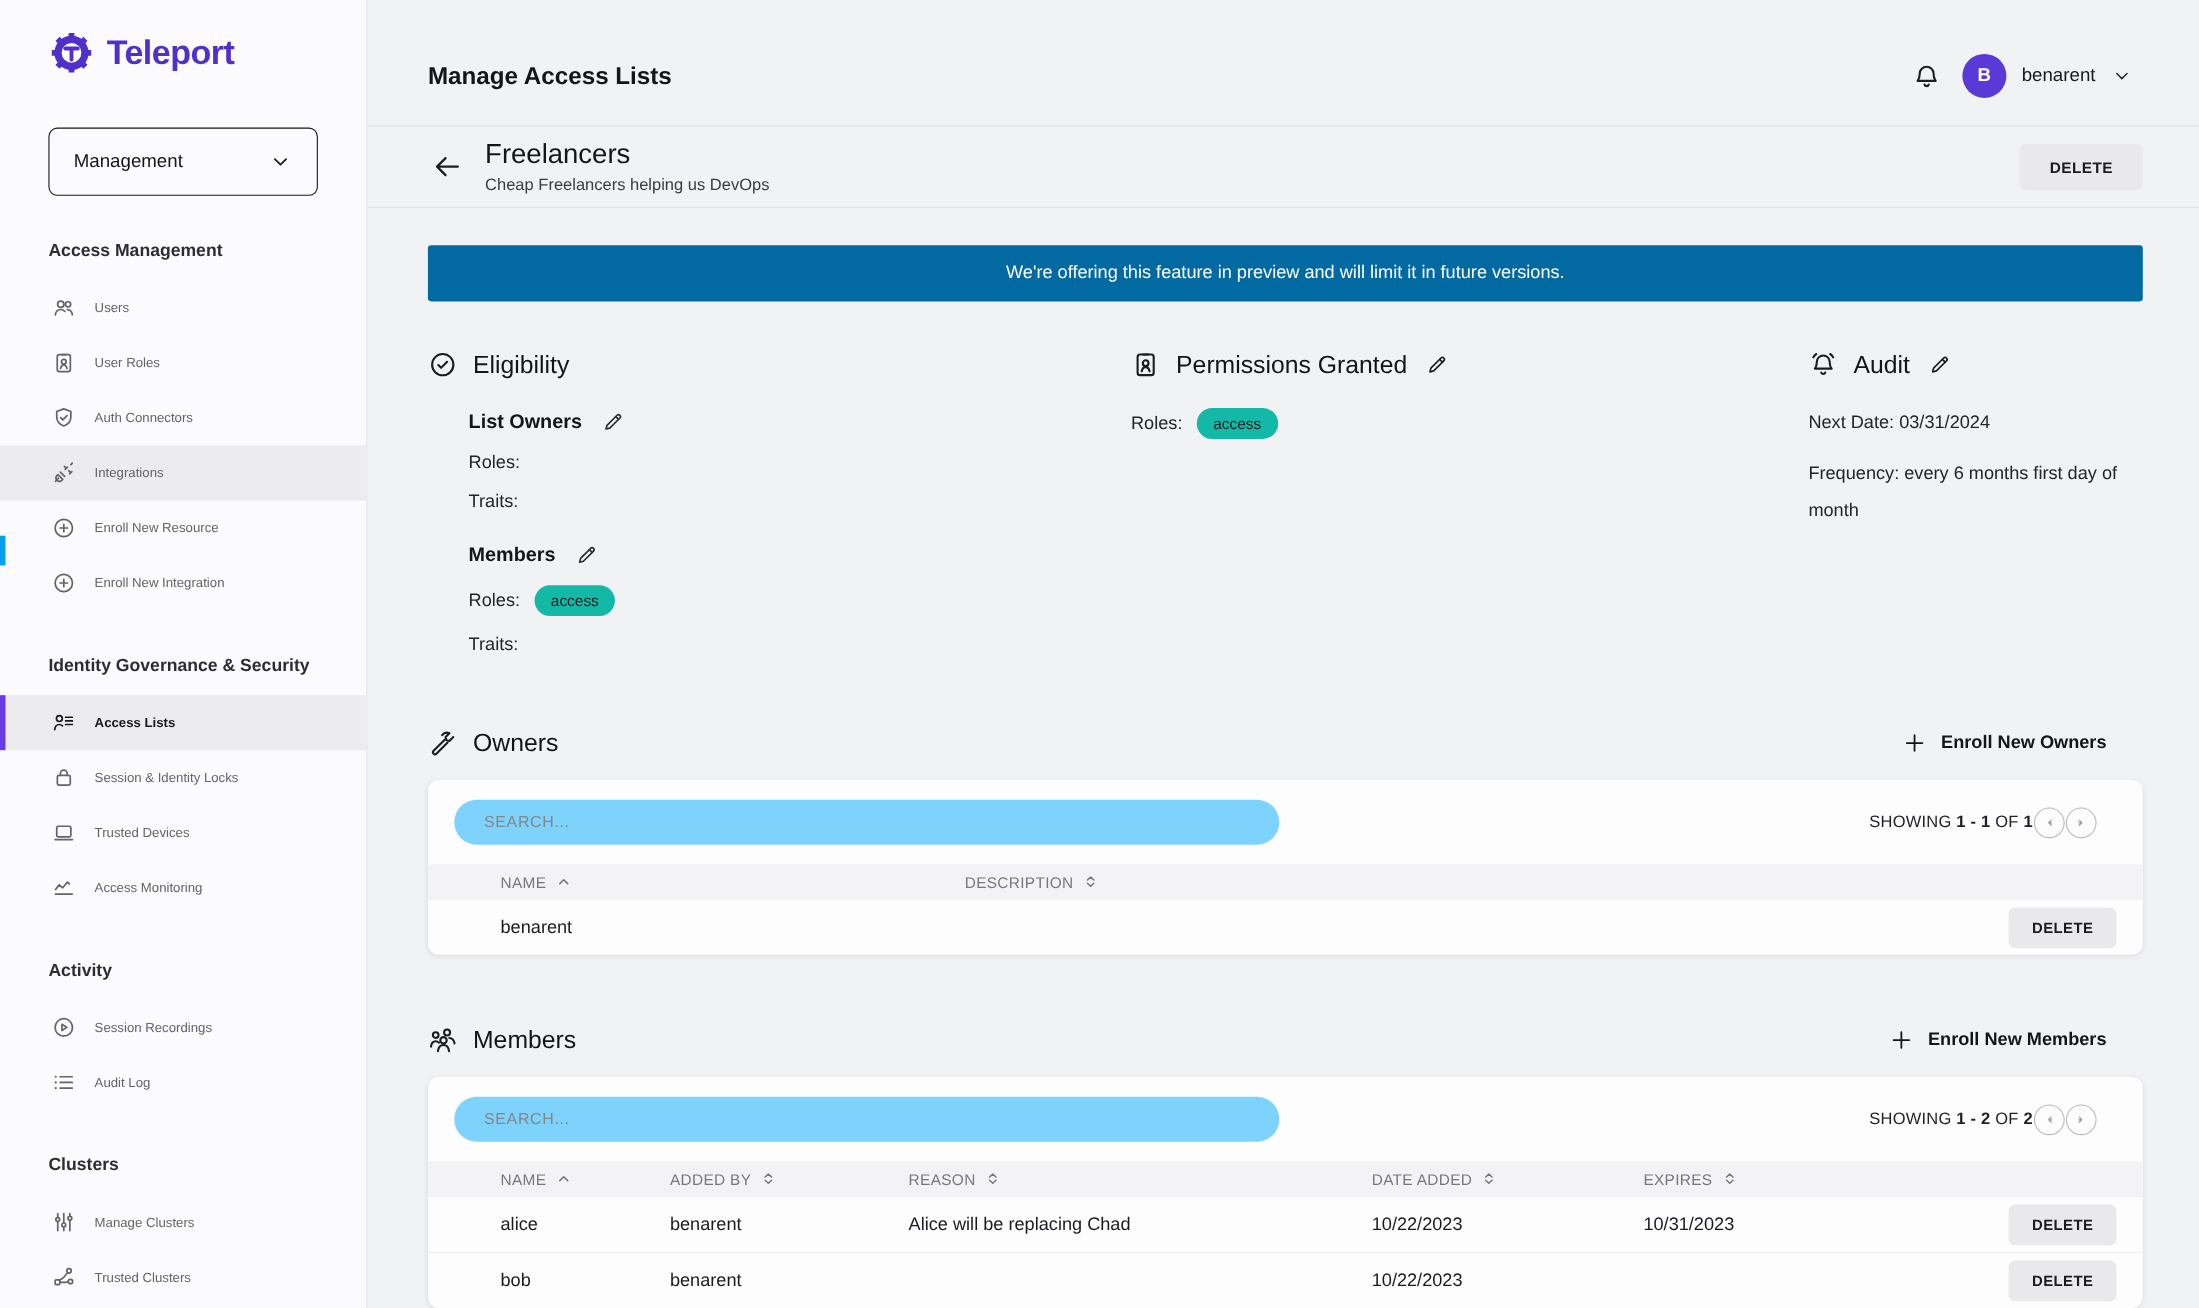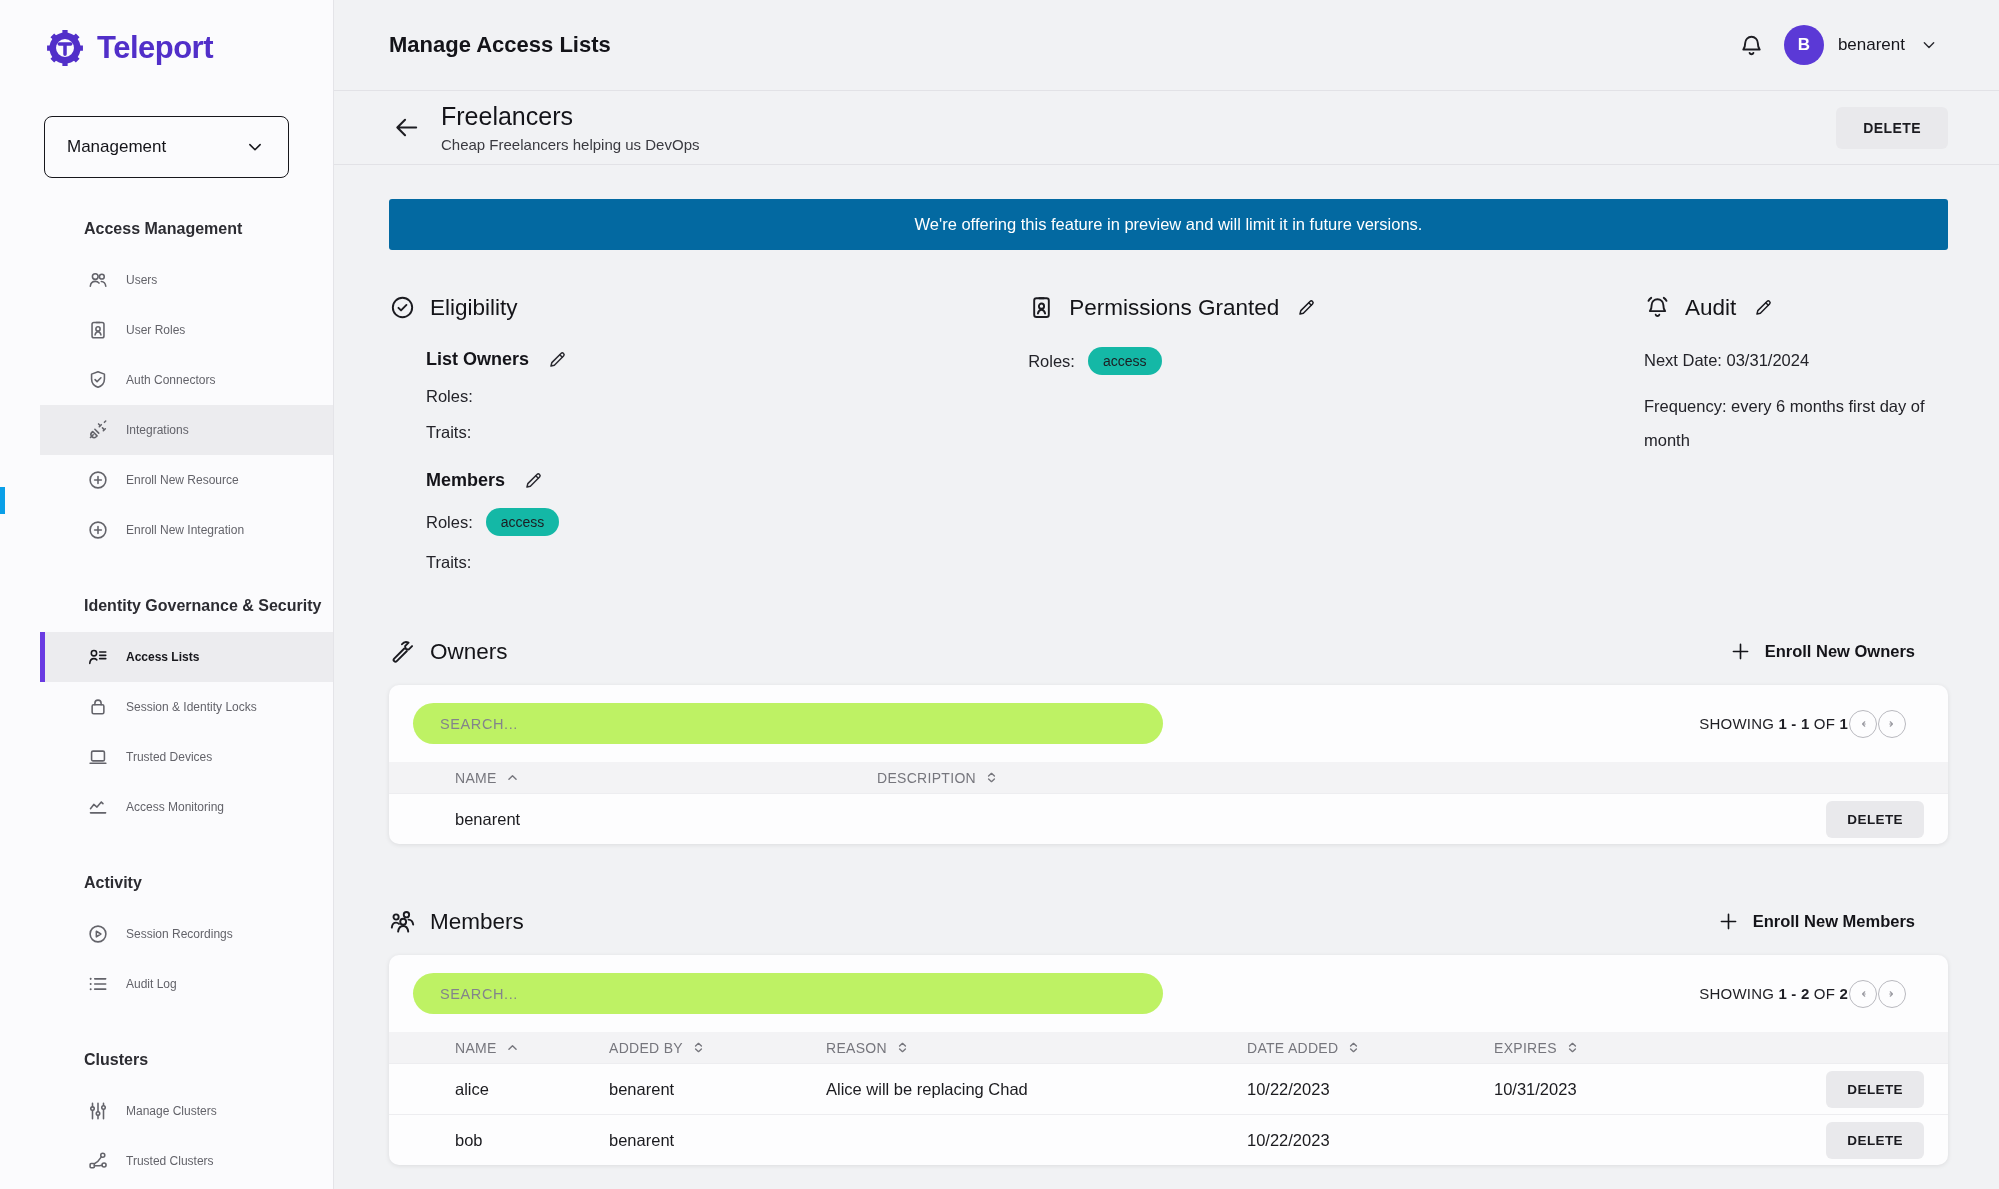--- a/index.html
+++ b/index.html
@@ -21,34 +21,34 @@
   .logo { display:flex; align-items:center; gap:11px; padding-left:44px; color:#512fc9; height:46px; cursor:pointer; }
   .logo svg { width:42px; height:42px; }
   .logo-text { font-size:31px; font-weight:bold; letter-spacing:-0.5px; }
   .mgmt {
     margin:45px 44px 0 44px; height:62px;
     border:1.5px solid #17171c; border-radius:8px;
     display:flex; align-items:center; justify-content:space-between;
     padding:0 22px; font-size:17px; color:#141419; cursor:pointer; background:#fbfbfd;
   }
   .mgmt svg { width:22px; height:22px; color:#17171c; }
-  .nav-sec { margin-top:42px;padding-left:40px; }
+  .nav-sec { margin-top:42px; }
   .nav-title { padding-left:44px; font-size:16px; font-weight:bold; color:#2c2c32; height:20px; margin-bottom:15px; }
   .nav-item {
     position:relative; display:flex; align-items:center; gap:17px;
     height:50px; padding-left:47px; font-size:12px; color:#63636a; cursor:pointer;
   }
   .nav-item svg { width:22px; height:22px; flex:none; }
   .nav-item.hovered { background:#ececef; }
   .nav-item.active { background:#ececef; color:#17171c; font-weight:bold; }
   .nav-item.active::before { content:""; position:absolute; left:0; top:0; bottom:0; width:5px; background:#6a3be2; }
   .edge-marker { position:absolute; left:0; top:487px; width:5px; height:27px; background:#0a9fe8; }
 
   
-  .main { flex:1; min-width:0; display:flex; flex-direction:column; }
+  .main { flex:1; min-width:0; display:flex; flex-direction:column;margin-top:24px; }
   .topbar {
     height:91px; flex:none; display:flex; align-items:center;
     padding:0 60px 0 55px; border-bottom:1px solid #e2e2e6;
   }
   .topbar-title { font-size:22px; font-weight:bold; color:#141419; }
   .topbar-right { margin-left:auto; display:flex; align-items:center; gap:19px; }
   .icon-btn { background:none; border:none; cursor:pointer; color:#1d1d22; display:flex; align-items:center; }
   .icon-btn svg { width:27px; height:27px; }
   .user-menu { display:flex; align-items:center; gap:14px; cursor:pointer; background:none; border:none; }
   .avatar {
@@ -103,21 +103,21 @@
     font-family:"Liberation Sans", sans-serif;
   }
   .enroll-btn svg { width:23px; height:23px; }
   .card {
     margin-top:20px; background:#fdfdfe; border-radius:10px;
     box-shadow:0 1px 5px rgba(0,0,0,0.09); overflow:hidden;
   }
   .card-top { display:flex; align-items:center; padding:18px 24px; }
   .search {
     width:750px; height:41px; border:none; outline:none; border-radius:21px;
-    background:#bef264; padding:0 27px; font-size:14.5px; letter-spacing:0.6px; color:#44444a;
+    background:#7dd3fc; padding:0 27px; font-size:14.5px; letter-spacing:0.6px; color:#44444a;
     font-family:"Liberation Sans", sans-serif;
   }
   .search::placeholder { color:#84848b; }
   .paging { margin-left:auto; margin-right:18px; display:flex; align-items:center; gap:1px; }
   .showing { font-size:15px; color:#1f1f25; letter-spacing:0.2px; white-space:nowrap; }
   .showing b { font-weight:bold; }
   .pg-btn {
     width:28px; height:28px; border-radius:50%; border:1.5px solid #b9b9bf; background:none;
     color:#9c9ca3; display:flex; align-items:center; justify-content:center; cursor:pointer; flex:none;
   }

